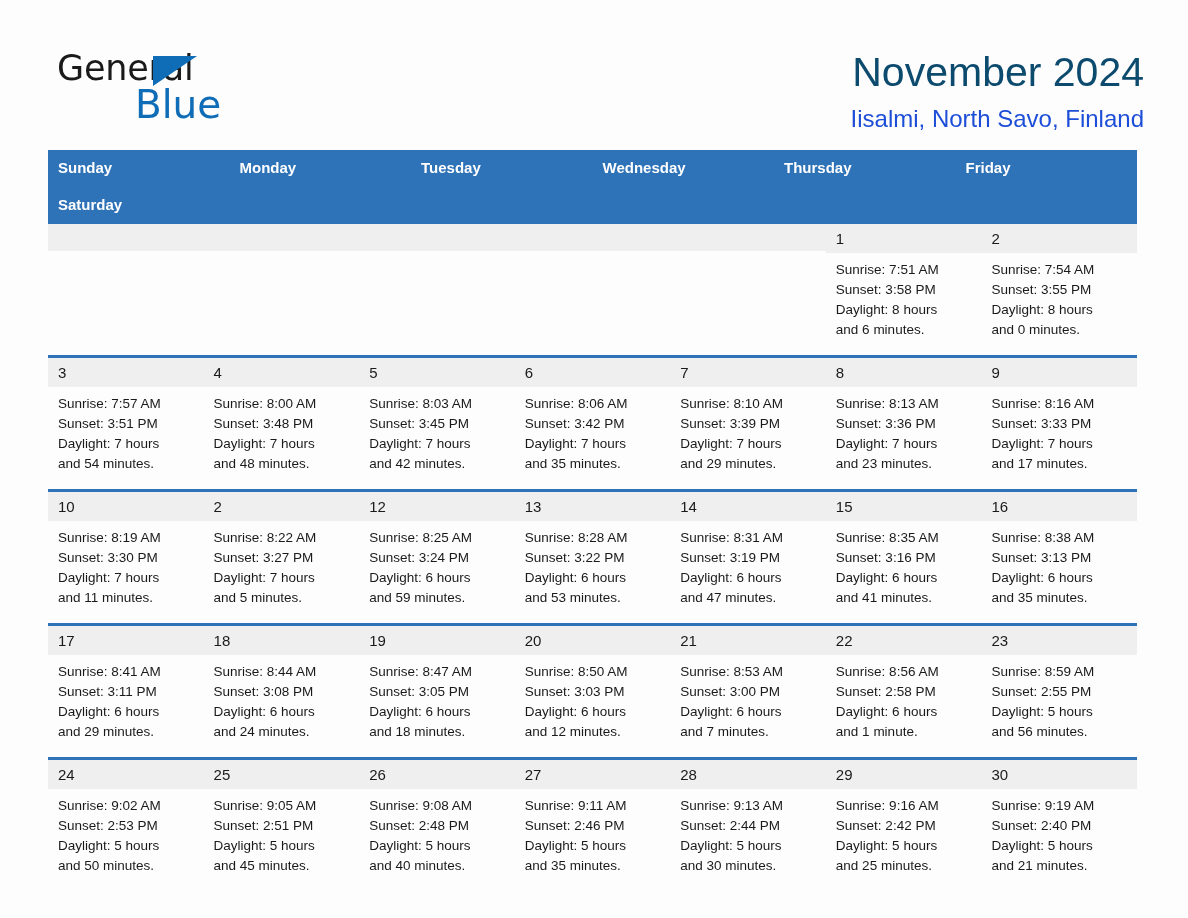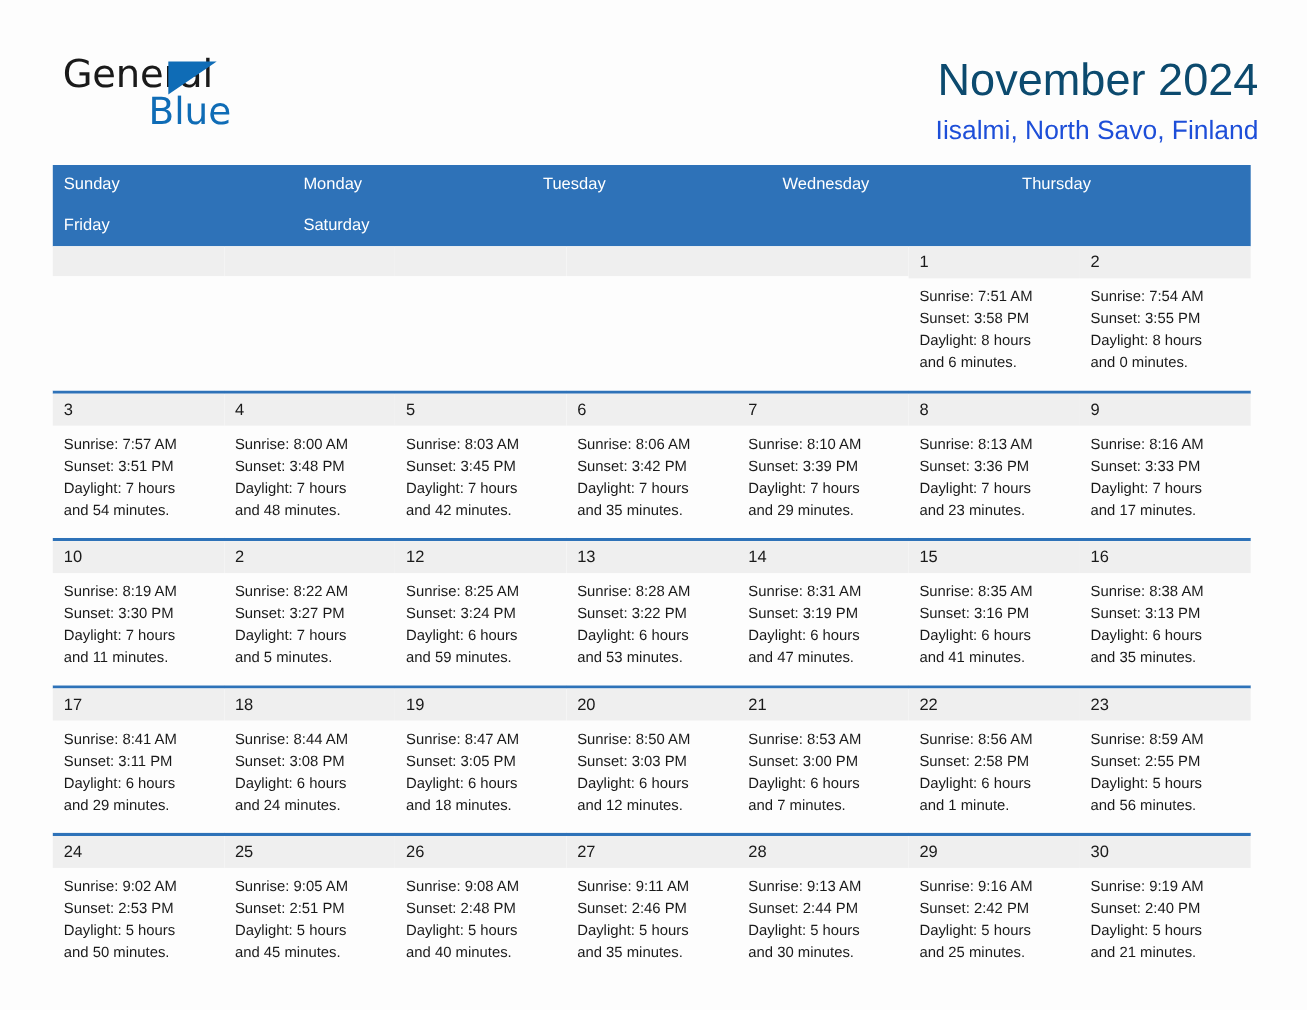--- a/index.html
+++ b/index.html
@@ -43,21 +43,21 @@
   .logo-tri {
     position: absolute;
     left: 96px; top: 8px;
     width: 0; height: 0;
     border-left: 44px solid #0f6cb6;
     border-bottom: 30px solid transparent;
   }
   .logo-blue {
     position: absolute;
     left: 78px; top: 34px;
-    font-size: 34px;
+    font-size: 39px;
     color: #0f6cb6;
     font-family: "DejaVu Sans", sans-serif;
     font-weight: 400;
   }
 
   .titleblock { text-align: right; padding-top: 2px; }
   .month-title {
     font-size: 41px;
     font-weight: 400;
     color: #0c4a6e;
@@ -72,22 +72,23 @@
     line-height: 1.1;
   }
 
   
   .calendar {
     margin: 0 0 0 48px;
     width: 1089px;
   }
   .weekdays {
     display: grid;
-    grid-template-columns: repeat(5, 1fr);
+    grid-template-columns: repeat(6, 1fr);
     background: #2e72b8;
+    font-weight: bold;
   }
   .weekday {
     color: #ffffff;
     font-size: 15px;
     padding: 9px 0 9px 10px;
     line-height: 1.25;
   }
   .week {
     display: grid;
     grid-template-columns: repeat(7, 1fr);

